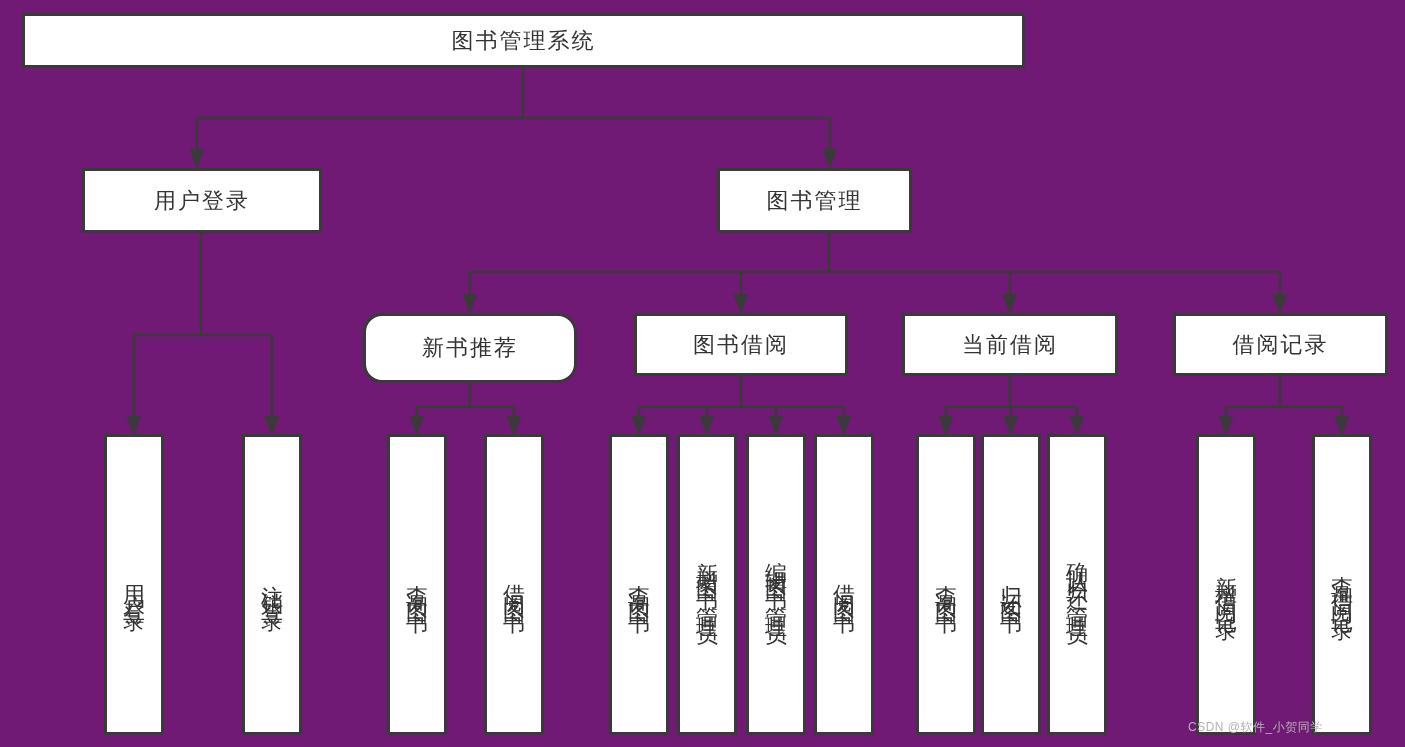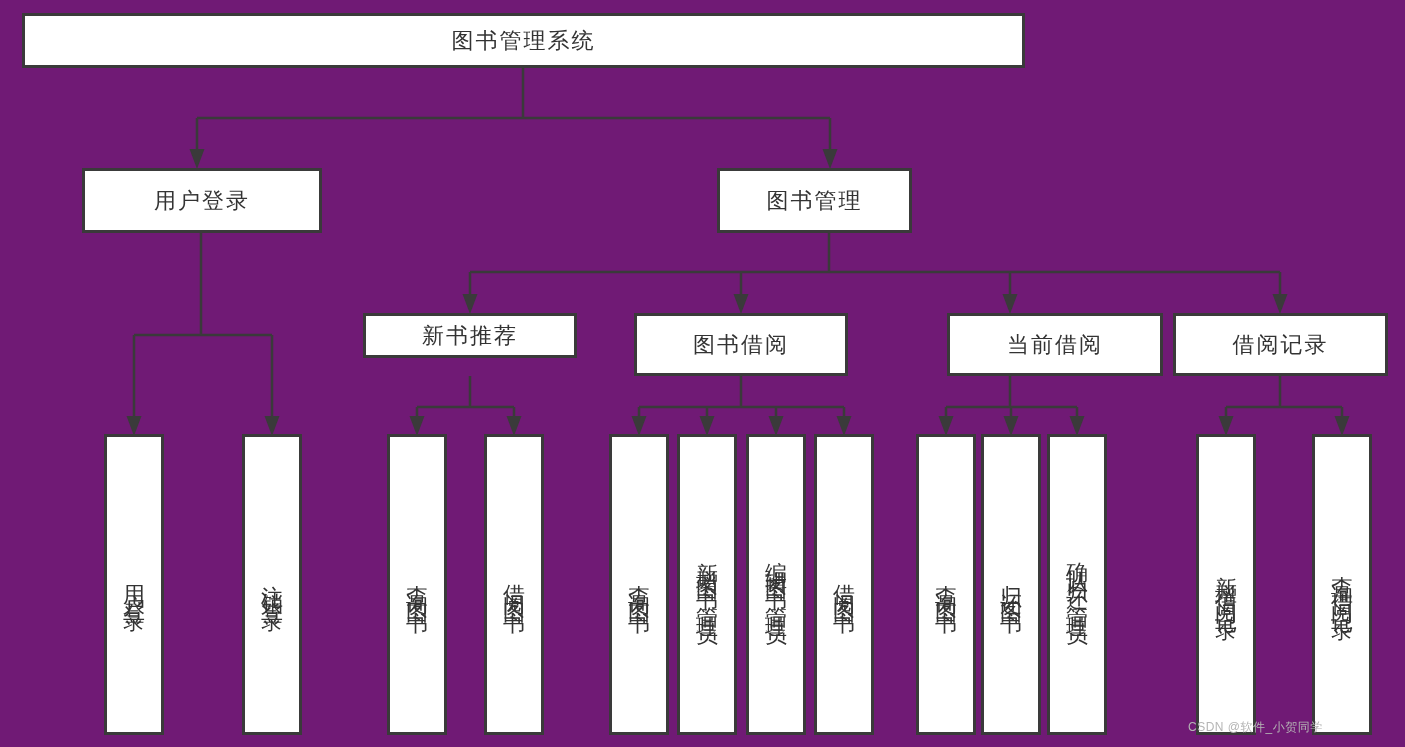--- a/index.html
+++ b/index.html
@@ -43,23 +43,23 @@
     writing-mode: vertical-rl;
     text-orientation: mixed;
     letter-spacing: 9px;
     font-size: 22px;
     line-height: 1;
   }
   
   .n-root   { left: 22px;   top: 13px;  width: 1003px; height: 55px; }
   .n-login  { left: 82px;   top: 168px; width: 240px;  height: 65px; }
   .n-mgmt   { left: 717px;  top: 168px; width: 195px;  height: 65px; }
-  .n-l3a    { left: 363px;  top: 313px; width: 214px;  height: 45px; }
+  .n-l3a    { left: 363px;  top: 313px; width: 214px;  height: 70px; border-radius: 19px; }
   .n-l3b    { left: 634px;  top: 313px; width: 214px;  height: 63px; text-align: center; }
-  .n-l3c    { left: 947px;  top: 313px; width: 216px;  height: 63px; }
+  .n-l3c    { left: 902px;  top: 313px; width: 216px;  height: 63px; }
   .n-l3d    { left: 1173px; top: 313px; width: 215px;  height: 63px; }
   .leaf     { top: 434px; height: 301px; width: 60px; }
   .lf1  { left: 104px; }
   .lf2  { left: 242px; }
   .lf3  { left: 387px; }
   .lf4  { left: 484px; }
   .lf5  { left: 609px; }
   .lf6  { left: 677px; }
   .lf7  { left: 746px; }
   .lf8  { left: 814px; }

